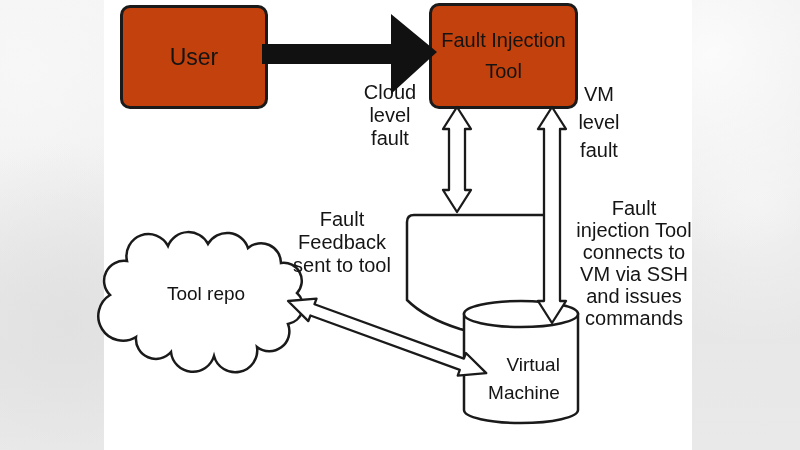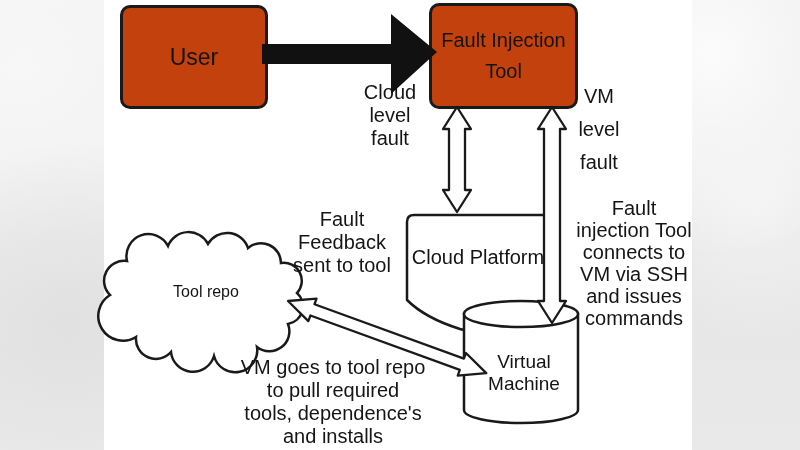--- a/index.html
+++ b/index.html
@@ -24,28 +24,28 @@
 
   .node-box{position:absolute;background:#c2410c;border:3px solid #1a1a1a;
     border-radius:10px;display:flex;align-items:center;justify-content:center;
     text-align:center;color:#141414;white-space:pre-line;z-index:2;}
   #user-box{left:120px;top:5px;width:142px;height:98px;font-size:23px;}
   #fit-box{left:429px;top:3px;width:143px;height:100px;font-size:20px;line-height:31px;}
 
   .shape-label{position:absolute;transform:translateX(-50%);text-align:center;
     color:#141414;white-space:pre-line;z-index:2;}
   #cloud-platform-label{left:478px;top:246px;font-size:20px;}
-  #virtual-machine-label{left:524px;top:351px;font-size:19px;line-height:22px;}
-  #tool-repo-label{left:206px;top:283px;font-size:16px;}
+  #virtual-machine-label{left:524px;top:351px;font-size:19px;line-height:28px;text-align:right;}
+  #tool-repo-label{left:206px;top:283px;font-size:19px;}
 
   .annotation{position:absolute;transform:translateX(-50%);text-align:center;
     color:#151515;font-size:20px;line-height:23px;white-space:pre-line;z-index:2;}
   #ann-user-sends{left:271px;top:106px;}
   #ann-cloud-level{left:390px;top:81px;}
-  #ann-vm-level{left:599px;top:80px;line-height:33px;}
+  #ann-vm-level{left:599px;top:80px;line-height:28px;}
   #ann-fault-feedback{left:342px;top:208px;}
   #ann-fit-connects{left:634px;top:197px;line-height:22px;}
   #ann-vm-goes{left:333px;top:356px;}
 </style>
 </head>
 <body>
 
 <div id="canvas">
 
   <div id="bg-left" class="bg-strip"></div>
@@ -67,44 +67,39 @@
              A20,20 0 0 1 136,337 A18,18 0 0 1 110,295 Z" fill="#ffffff" stroke="#1a1a1a" stroke-width="2.5"></path>
   </svg>
 
   <div id="user-box" class="node-box">
     <span>User</span>
   </div>
   <div id="fit-box" class="node-box">
     <span>Fault Injection
 Tool</span>
   </div>
-  <div id="cloud-platform-label" class="shape-label">Cloud Platform</div>
   <div id="virtual-machine-label" class="shape-label">Virtual
 Machine</div>
   <div id="tool-repo-label" class="shape-label">Tool repo</div>
 
   <div id="ann-cloud-level" class="annotation">Cloud
 level
 fault</div>
   <div id="ann-vm-level" class="annotation">VM
 level
 fault</div>
   <div id="ann-fault-feedback" class="annotation">Fault
 Feedback
 sent to tool</div>
   <div id="ann-fit-connects" class="annotation">Fault
 injection Tool
 connects to
 VM via SSH
 and issues
 commands</div>
-  <div id="ann-vm-goes" class="annotation">VM goes to tool repo
-to pull required
-tools, dependence's
-and installs</div>
 
   <svg class="layer" width="800" height="450" viewBox="0 0 800 450" style="z-index:3">
 
     <polygon points="262,44 391,44 391,14 437,52 391,94 391,64 262,64" fill="#111111"></polygon>
 
     <path d="M457,107 L443,129 L449,129 L449,190 L443,190 L457,212
              L471,190 L465,190 L465,129 L471,129 Z" fill="#ffffff" stroke="#1a1a1a" stroke-width="2.3" stroke-linejoin="round"></path>
 
     <path d="M552,107 L538,129 L544,129 L544,301 L538,301 L552,323
              L566,301 L560,301 L560,129 L566,129 Z" fill="#ffffff" stroke="#1a1a1a" stroke-width="2.3" stroke-linejoin="round"></path>

